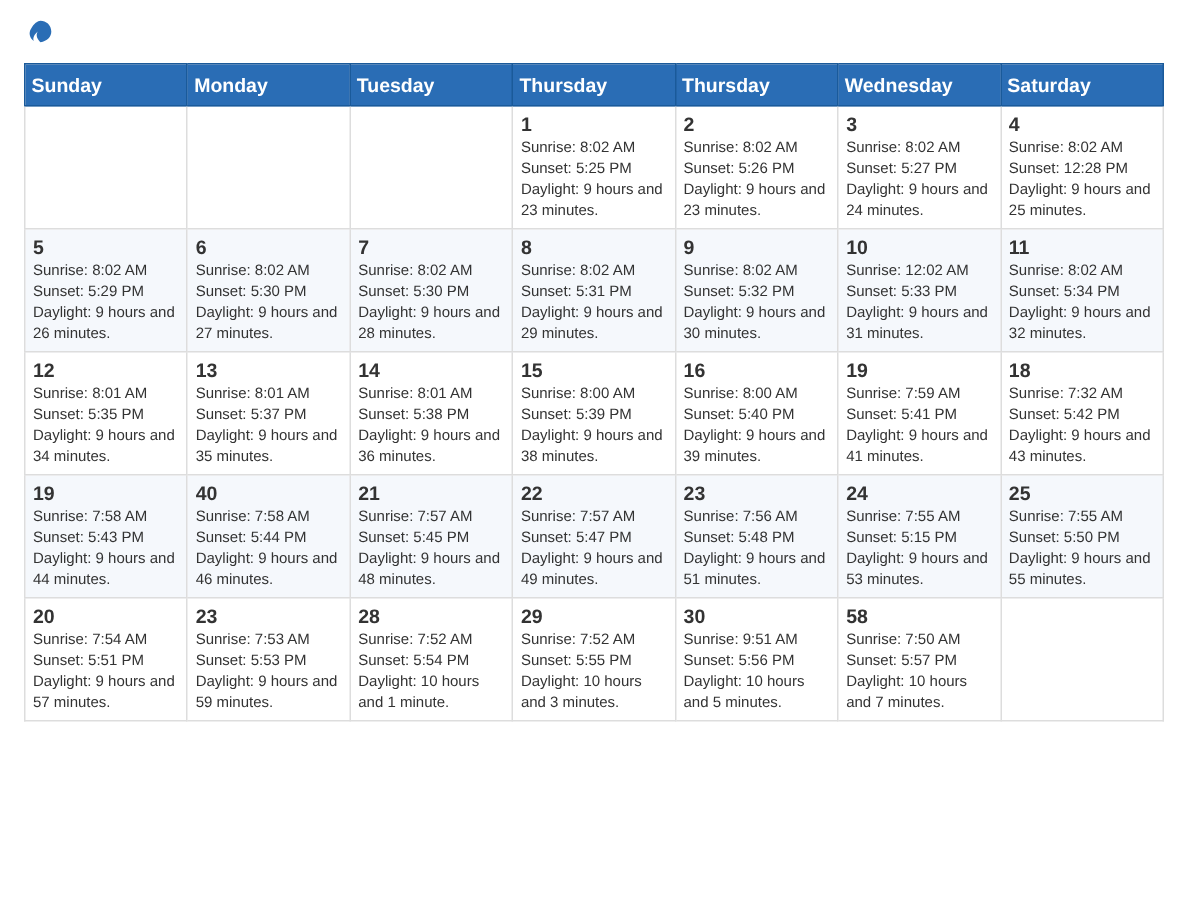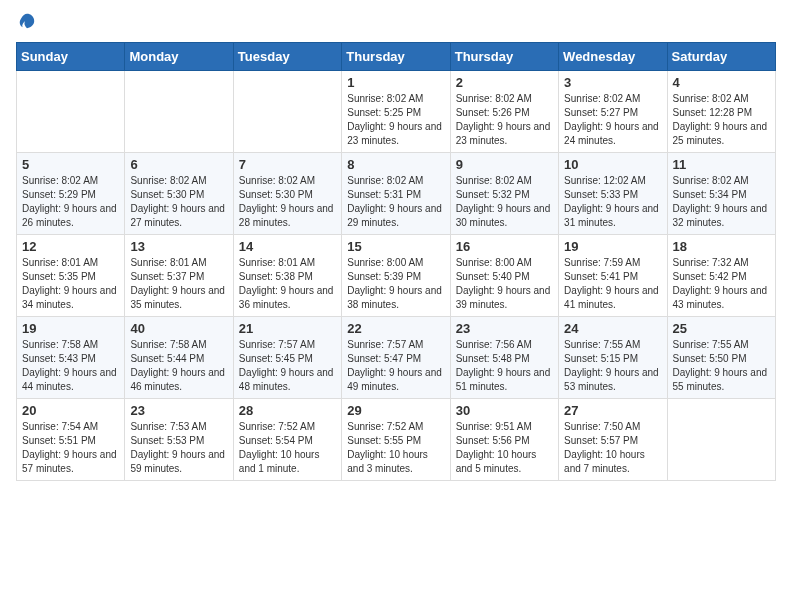--- a/index.html
+++ b/index.html
@@ -343,21 +343,21 @@
 and 3 minutes.</div>
         </td>
         <td>
           <span class="day-num">30</span>
           <div class="day-info">Sunrise: 9:51 AM
 Sunset: 5:56 PM
 Daylight: 10 hours
 and 5 minutes.</div>
         </td>
         <td>
-          <span class="day-num">27</span>
+          <span class="day-num">58</span>
           <div class="day-info">Sunrise: 7:50 AM
 Sunset: 5:57 PM
 Daylight: 10 hours
 and 7 minutes.</div>
         </td>
         <td class="empty-cell"></td>
       </tr>
     </tbody>
 </table>
 

